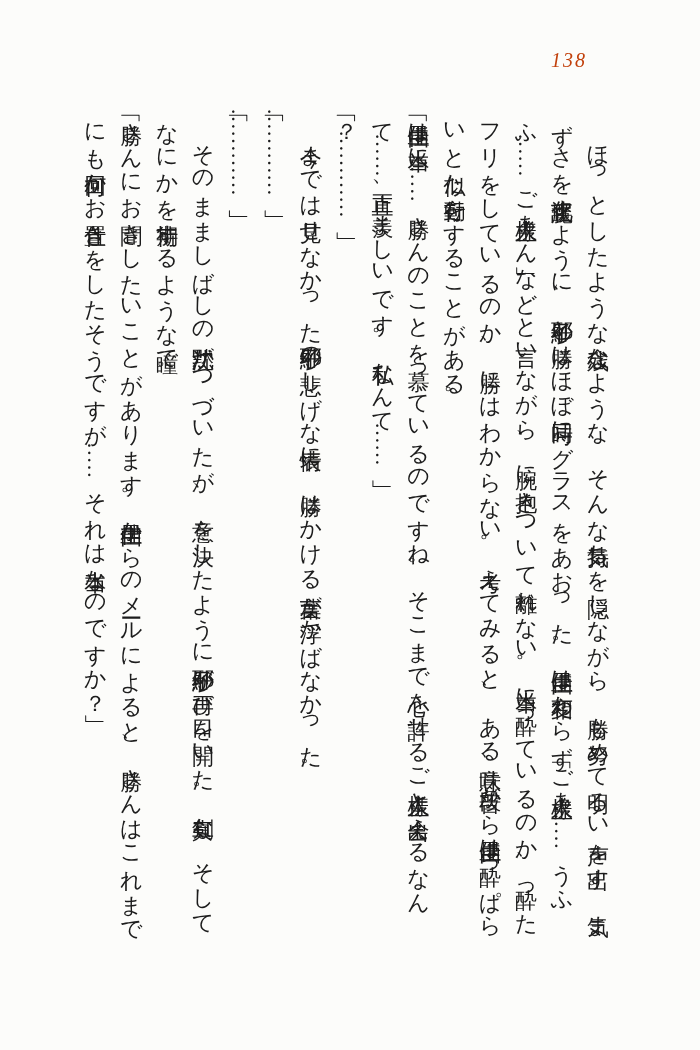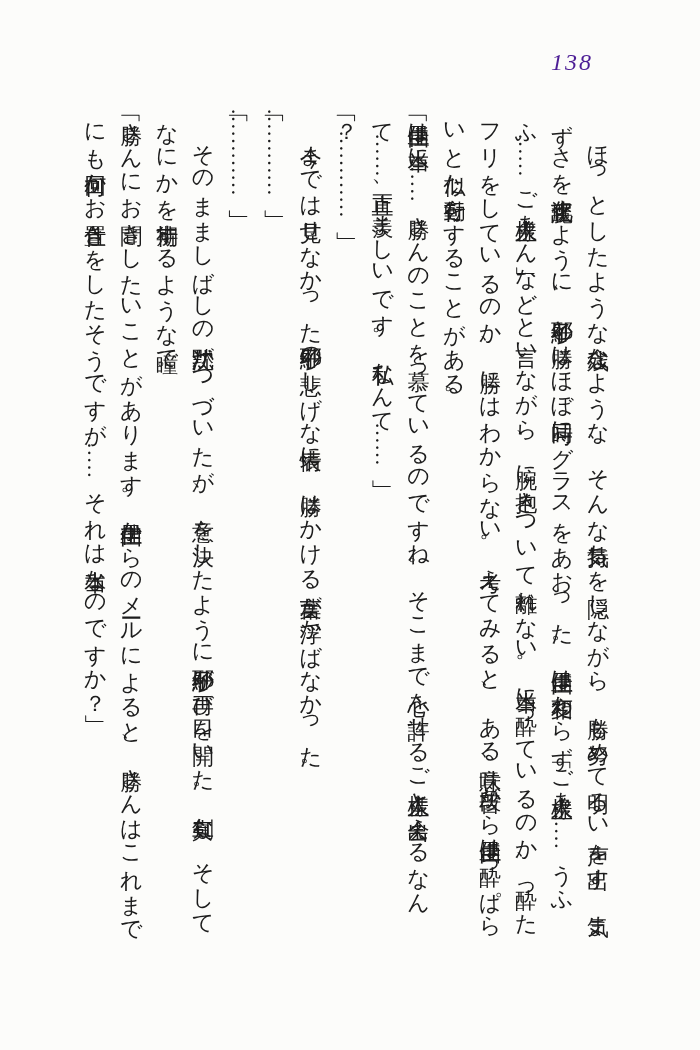--- a/index.html
+++ b/index.html
@@ -13,24 +13,24 @@
     height: 1050px;
     background: #fcfcfa;
     overflow: hidden;
     font-family: "Liberation Serif", "DejaVu Serif", serif;
     color: #1c1c1c;
   }
   .page-number {
     position: absolute;
     top: 49px;
     left: 551px;
-    font-size: 24px;
+    font-size: 20px;
     font-style: italic;
     letter-spacing: 2px;
-    color: #4c1d95;
+    color: #c2410c;
   }
   .text-body {
     position: absolute;
     top: 108px;
     right: 84px;
     height: 838px;
     writing-mode: vertical-rl;
     text-orientation: mixed;
     font-size: 22px;
     line-height: 35.9px;

